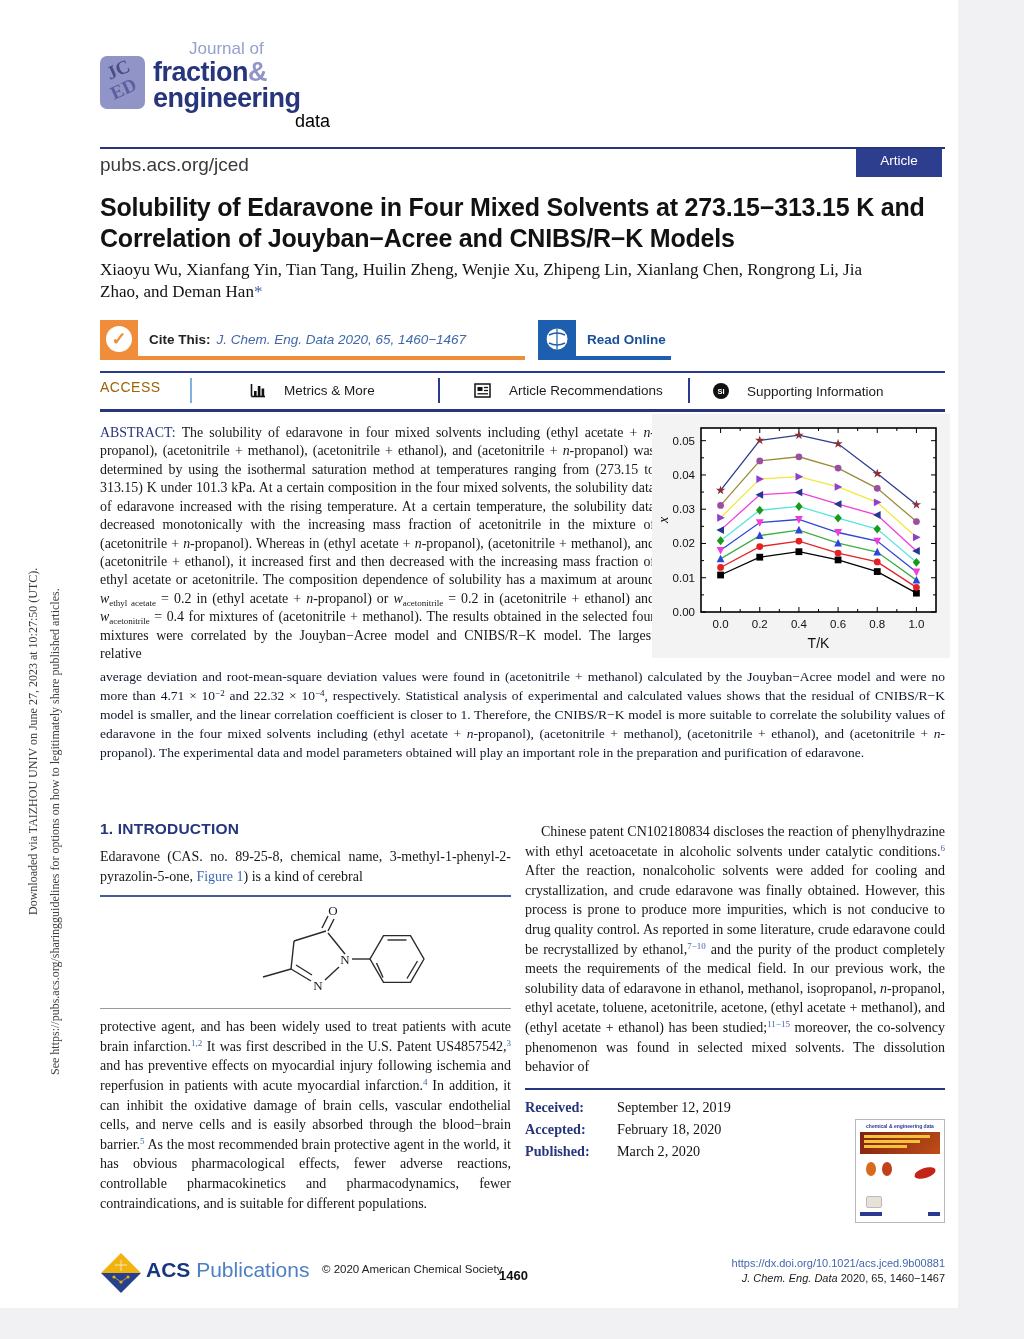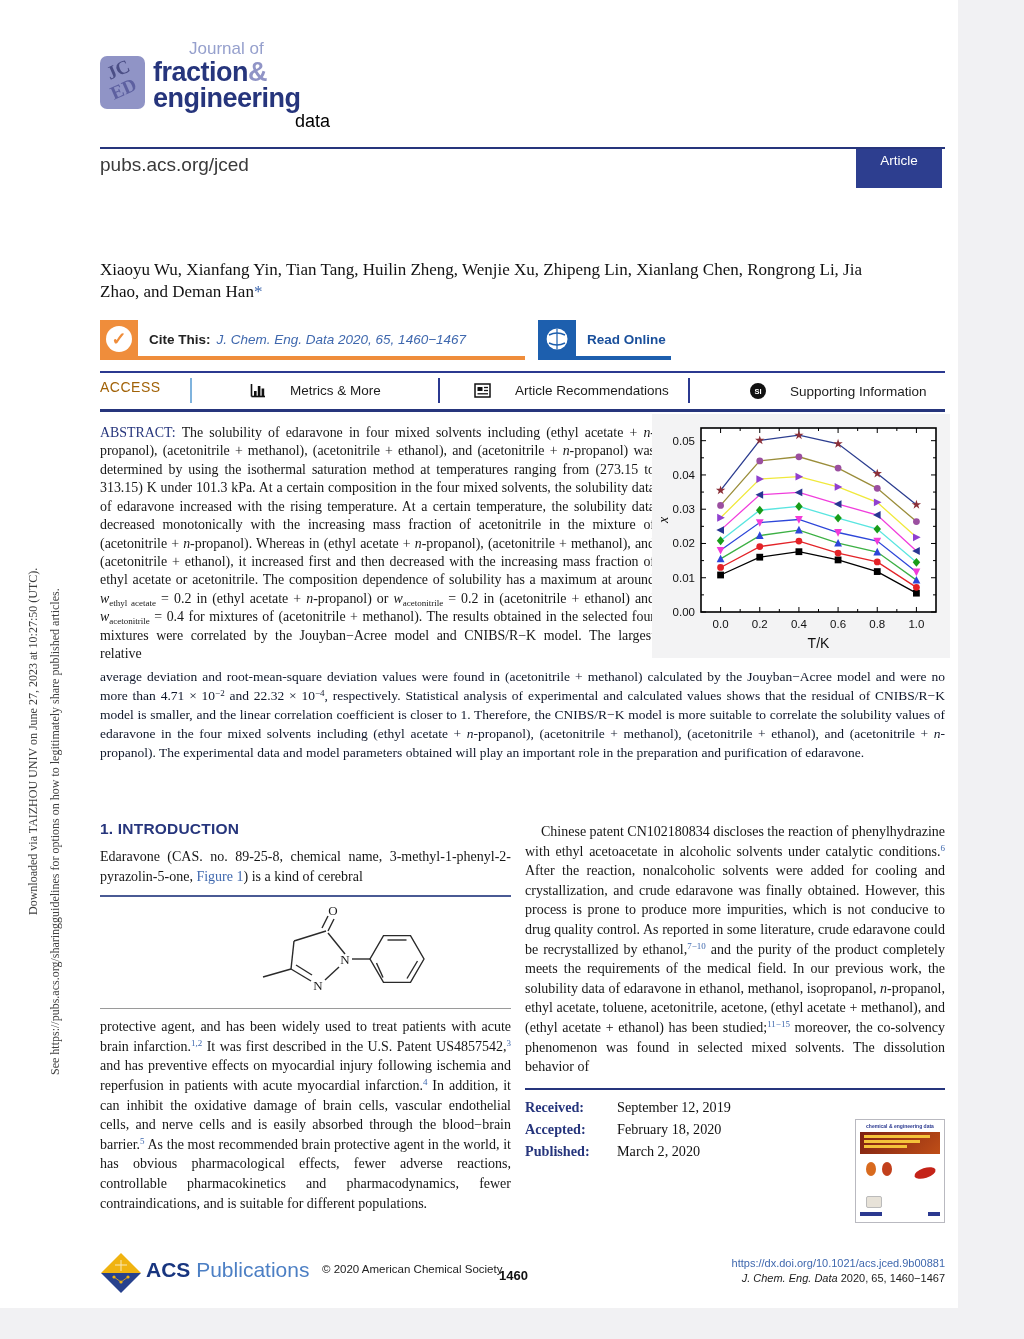--- a/index.html
+++ b/index.html
@@ -23,21 +23,21 @@
   
   .logo-icon{position:absolute;left:100px;top:56px}
   .logo-text{position:absolute;left:153px;top:40px;line-height:1}
   .lt0{font-size:17px;color:#96a0cd;padding-left:36px;margin-bottom:2px}
   .lt1,.lt2{font-size:27px;font-weight:bold;color:#26357c;letter-spacing:-0.5px}
   .lt1 .amp{color:#9094c6;font-weight:bold}
   .lt2{margin-top:-1px}
   .lt3{font-size:18px;color:#000000;padding-left:142px;margin-top:0px}
   .header-rule{position:absolute;left:100px;top:147px;width:845px;height:2px;background:#26357c}
   .site-url{position:absolute;left:100px;top:154px;font-size:19px;color:#3a3a3a}
-  .article-badge{position:absolute;left:856px;top:149px;width:86px;height:39px;background:#2d3e8f;color:#fff;font-size:13.5px;text-align:center;line-height:24px}
+  .article-badge{position:absolute;left:856px;top:149px;width:86px;height:28px;background:#2d3e8f;color:#fff;font-size:13.5px;text-align:center;line-height:24px}
 
   .title{position:absolute;left:100px;top:192px;width:845px;font-size:25px;line-height:1.24;font-weight:bold;color:#121212;letter-spacing:-0.2px}
   .authors{position:absolute;left:100px;top:259px;width:775px;font-family:"Liberation Serif",serif;font-size:17px;line-height:1.32;color:#111}
 
   
   .cite-bar{position:absolute;left:100px;top:320px;height:38px;display:flex;align-items:center}
   .cite-icon{width:38px;height:38px;background:#ef8d3b;display:flex;align-items:center;justify-content:center}
   .cite-circle{width:26px;height:26px;background:#fff;border-radius:50%;display:flex;align-items:center;justify-content:center;color:#ef8d3b;font-weight:bold;font-size:18px}
   .cite-label{font-size:13.5px;font-weight:bold;color:#222;margin-left:11px}
   .cite-ref{font-size:13.5px;font-style:italic;margin-left:6px}
@@ -49,24 +49,24 @@
 
   .rule1{position:absolute;left:100px;top:371px;width:845px;height:2px;background:#2b3990}
   .rule2{position:absolute;left:100px;top:409px;width:845px;height:3px;background:#26357c}
 
   
   .access-word{position:absolute;left:100px;top:379px;font-size:14px;color:#a16207;letter-spacing:0.5px}
   .sep{position:absolute;top:378px;width:2px;height:25px;background:#2b3990}
   .sep-light{left:190px;background:#7fb3dd}
   .sep2{left:438px}
   .sep3{left:688px}
-  .access-item{position:absolute;top:383px;display:flex;align-items:center;gap:24px;font-size:13.5px;color:#1c1c1c;cursor:pointer}
+  .access-item{position:absolute;top:383px;display:flex;align-items:center;gap:18px;font-size:13.5px;color:#1c1c1c;cursor:pointer}
   .ai-metrics{left:250px}
   .ai-rec{left:474px}
-  .ai-si{left:750px}
+  .ai-si{left:713px}
   .si-badge{width:16px;height:16px;border-radius:50%;background:#111;color:#fff;font-size:7.5px;font-weight:bold;display:flex;align-items:center;justify-content:center}
 
   
   .abstract{position:absolute;left:100px;top:424px;width:845px}
   .ab-p1{width:555px;font-size:13.9px;line-height:1.325;text-align:justify;color:#161616}
   .ab-label{font-weight:normal;color:#26357c}
   .ab-p2{margin-top:5px;width:845px;font-size:13.5px;line-height:1.4;text-align:justify;color:#0f172a}
   .chart-wrap{position:absolute;left:652px;top:414px;width:298px;height:244px;background:#f3f3f4}
   .chart-wrap svg{position:absolute;left:3px;top:2px;font-family:"Liberation Sans",sans-serif}
 
@@ -134,20 +134,21 @@
   <div class="logo-text">
     <div class="lt0">Journal of</div>
     <div class="lt1"><span>fraction</span><span class="amp">&amp;</span></div>
     <div class="lt2">engineering</div>
     <div class="lt3">data</div>
   </div>
   <div class="header-rule"></div>
   <div class="site-url">pubs.acs.org/jced</div>
   <div class="article-badge">Article</div>
 
+  <h1 class="title">Solubility of Edaravone in Four Mixed Solvents at 273.15−313.15 K and Correlation of Jouyban−Acree and CNIBS/R−K Models</h1>
   <p class="authors"><span>Xiaoyu Wu, Xianfang Yin, Tian Tang, Huilin Zheng, Wenjie Xu, Zhipeng Lin, Xianlang Chen, Rongrong Li, Jia Zhao, and Deman Han</span><span class="link">*</span></p>
 
   <div class="cite-bar">
     <div class="cite-icon">
         <div class="cite-circle">✓</div>
       </div>
     <span class="cite-label">Cite This:</span>
     <span class="cite-ref link">J. Chem. Eng. Data 2020, 65, 1460−1467</span>
   </div>
   <div class="orange-underline"></div>

